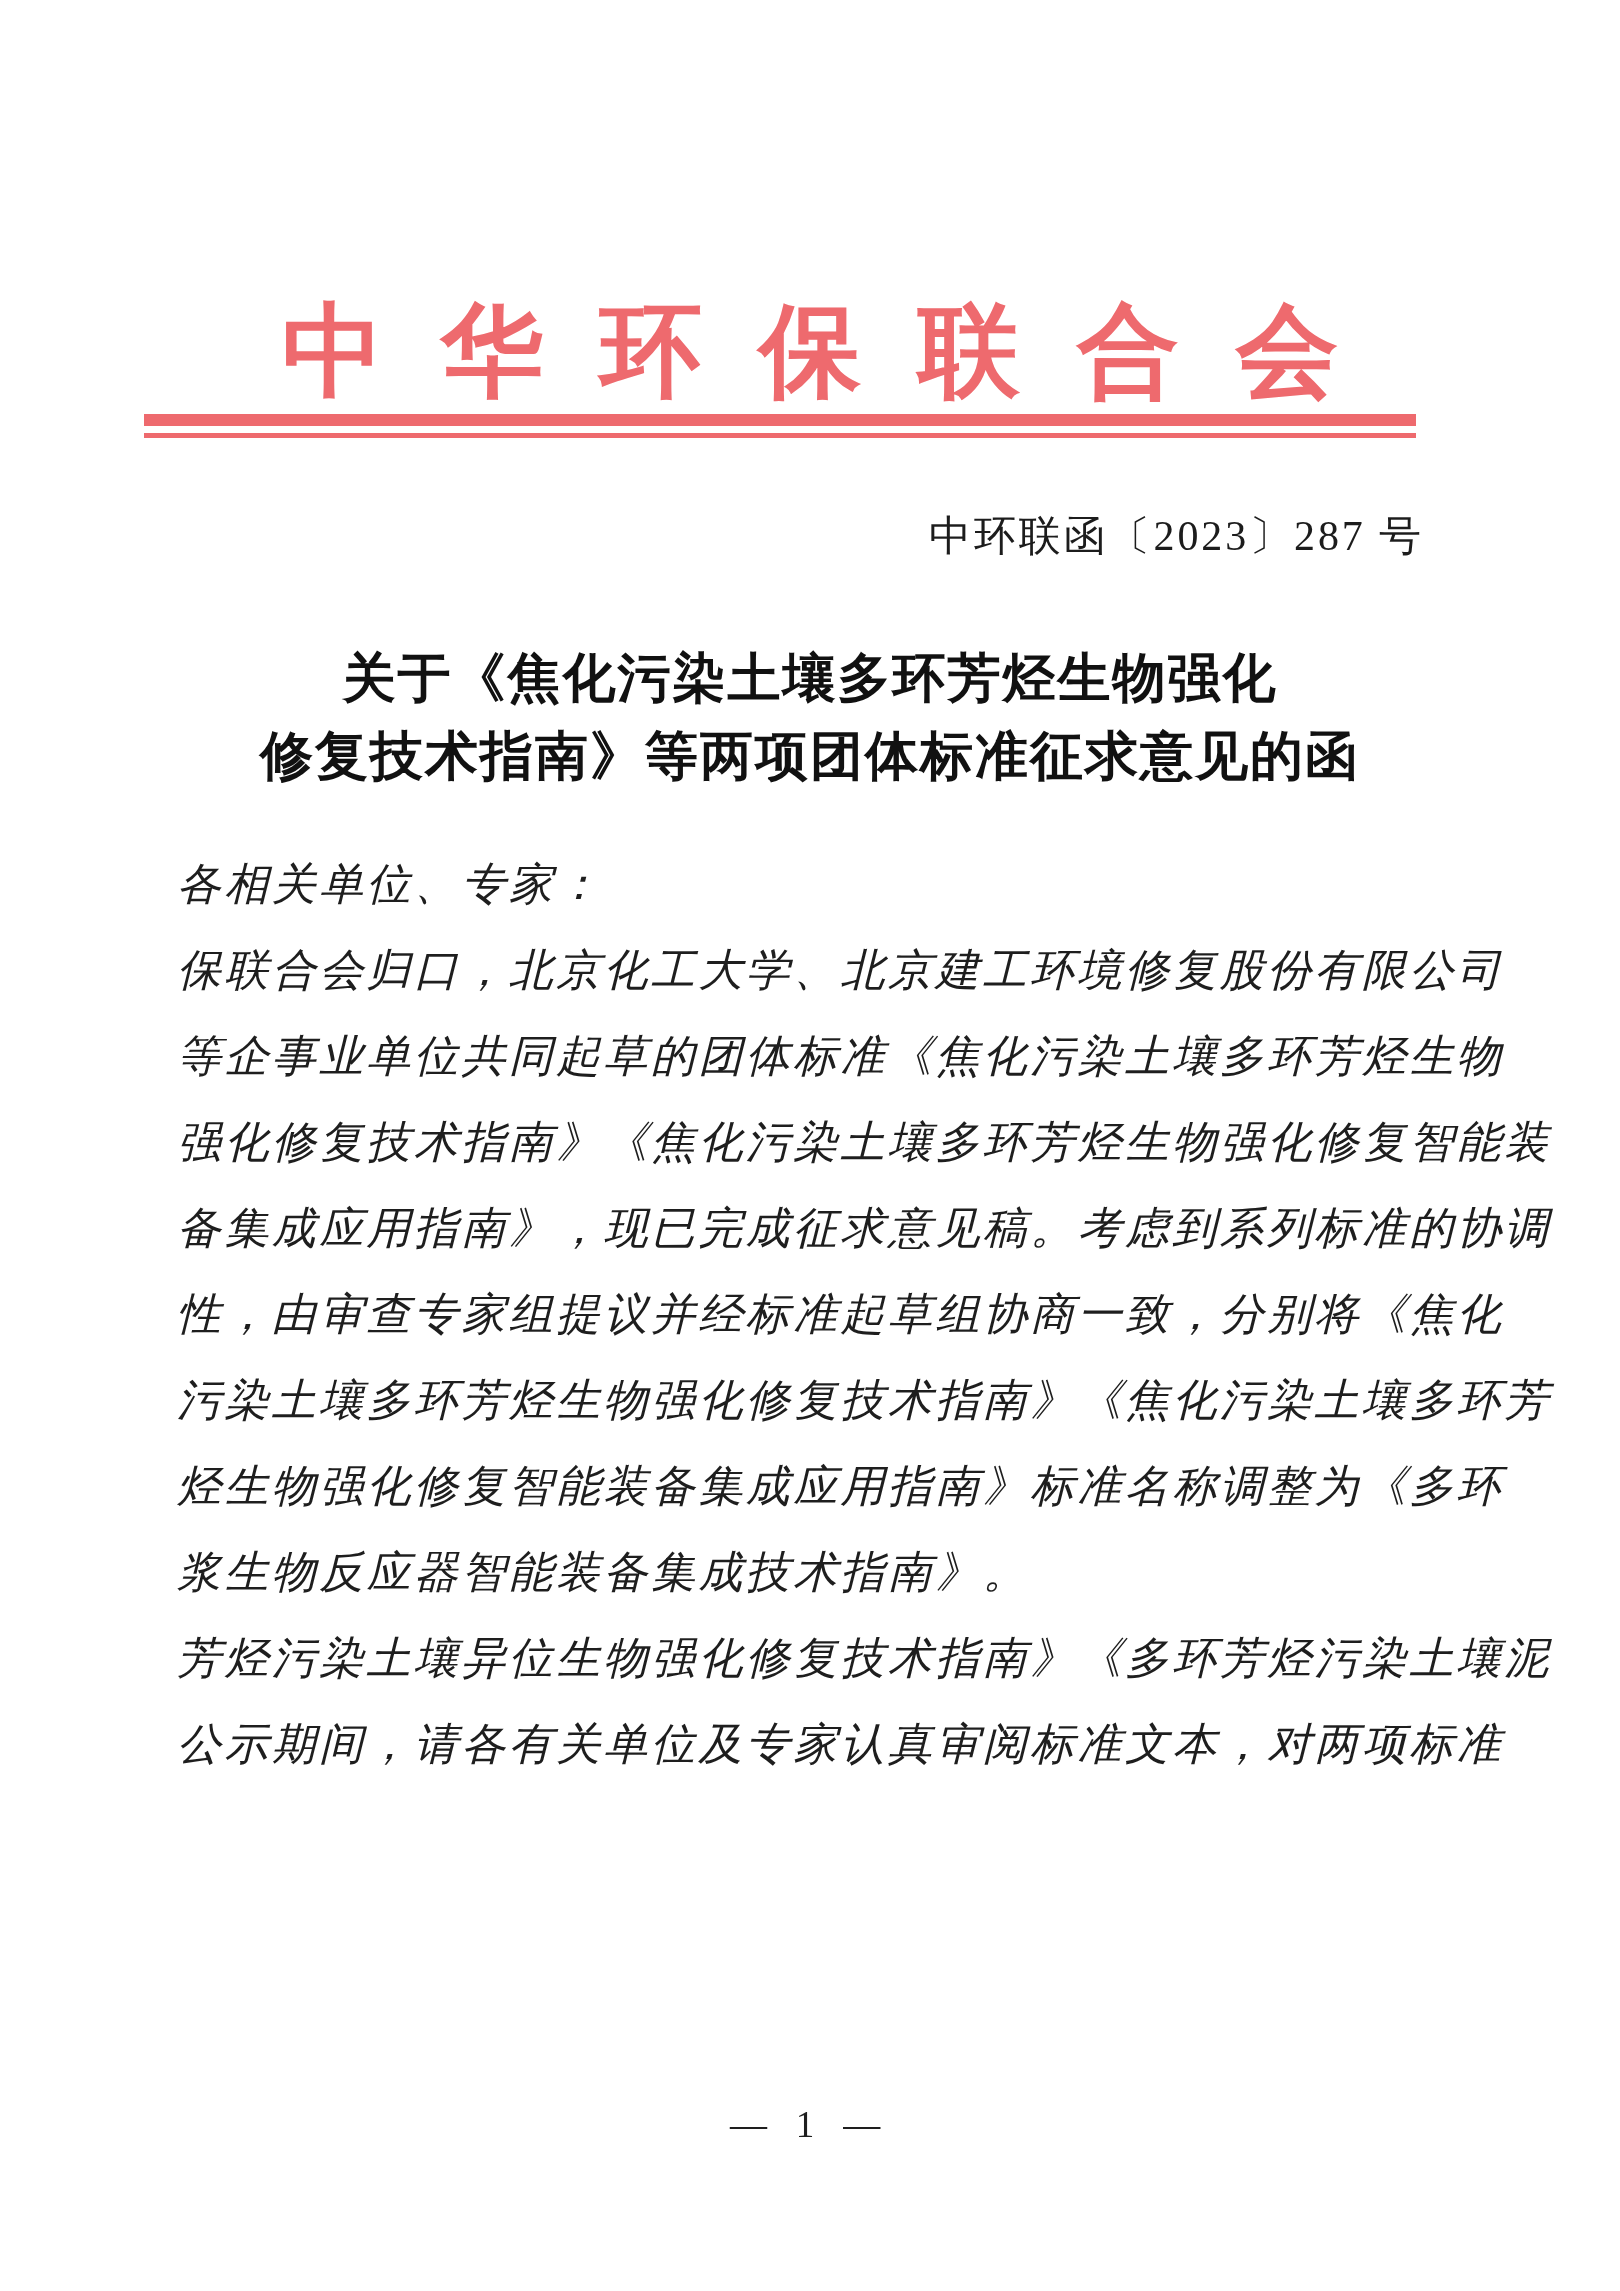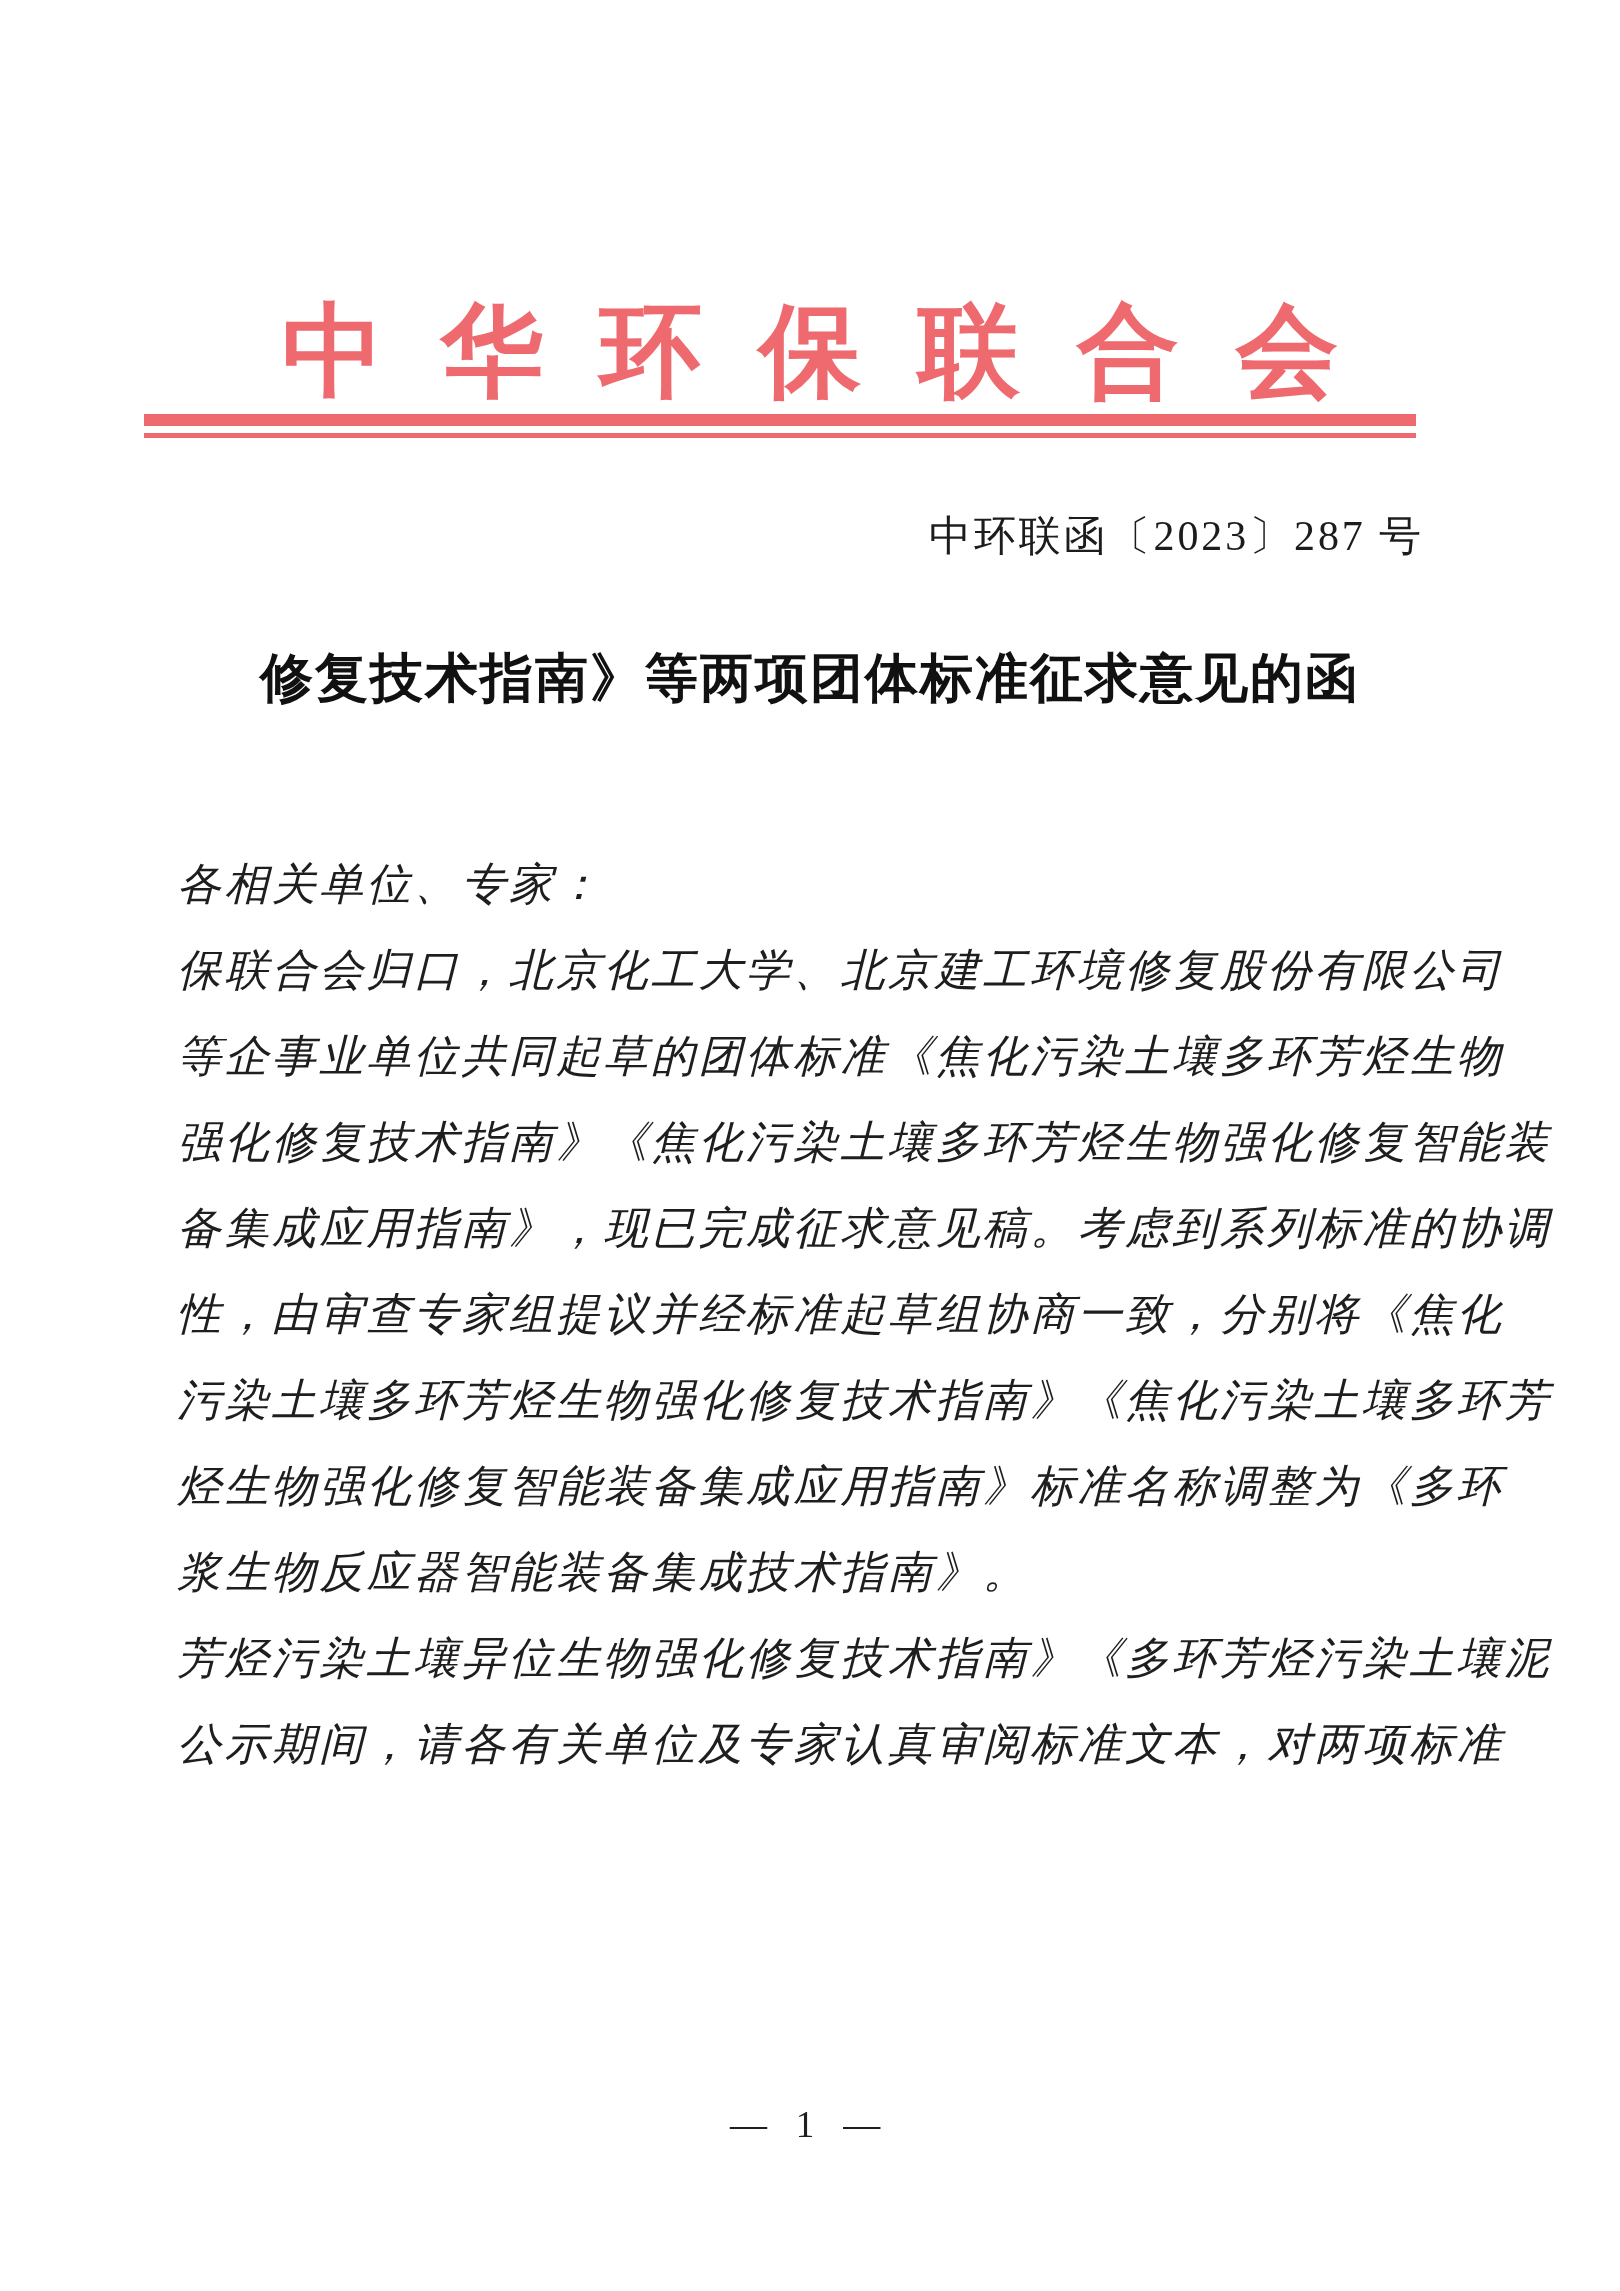--- a/index.html
+++ b/index.html
@@ -84,20 +84,21 @@
 
   <div class="rule">
     <div class="rule-thick"></div>
     <div class="rule-gap"></div>
     <div class="rule-thin"></div>
   </div>
 
   <div class="doc-number">中环联函〔2023〕287 号</div>
 
   <div class="title">
+    <div>关于《焦化污染土壤多环芳烃生物强化</div>
     <div>修复技术指南》等两项团体标准征求意见的函</div>
   </div>
 
   <div class="body">
     <div class="body-line">各相关单位、专家：</div>
     <div class="body-line">保联合会归口，北京化工大学、北京建工环境修复股份有限公司</div>
     <div class="body-line">等企事业单位共同起草的团体标准《焦化污染土壤多环芳烃生物</div>
     <div class="body-line">强化修复技术指南》《焦化污染土壤多环芳烃生物强化修复智能装</div>
     <div class="body-line">备集成应用指南》，现已完成征求意见稿。考虑到系列标准的协调</div>
     <div class="body-line">性，由审查专家组提议并经标准起草组协商一致，分别将《焦化</div>

